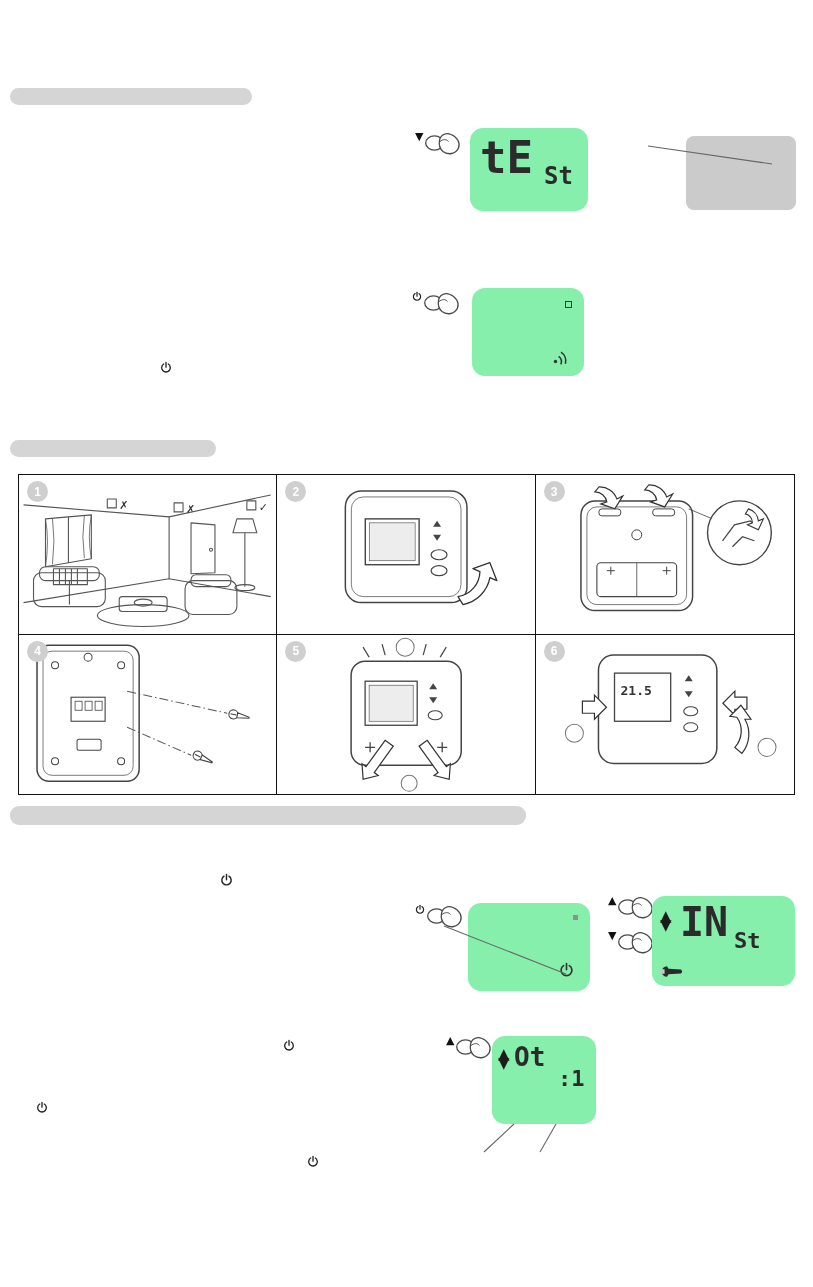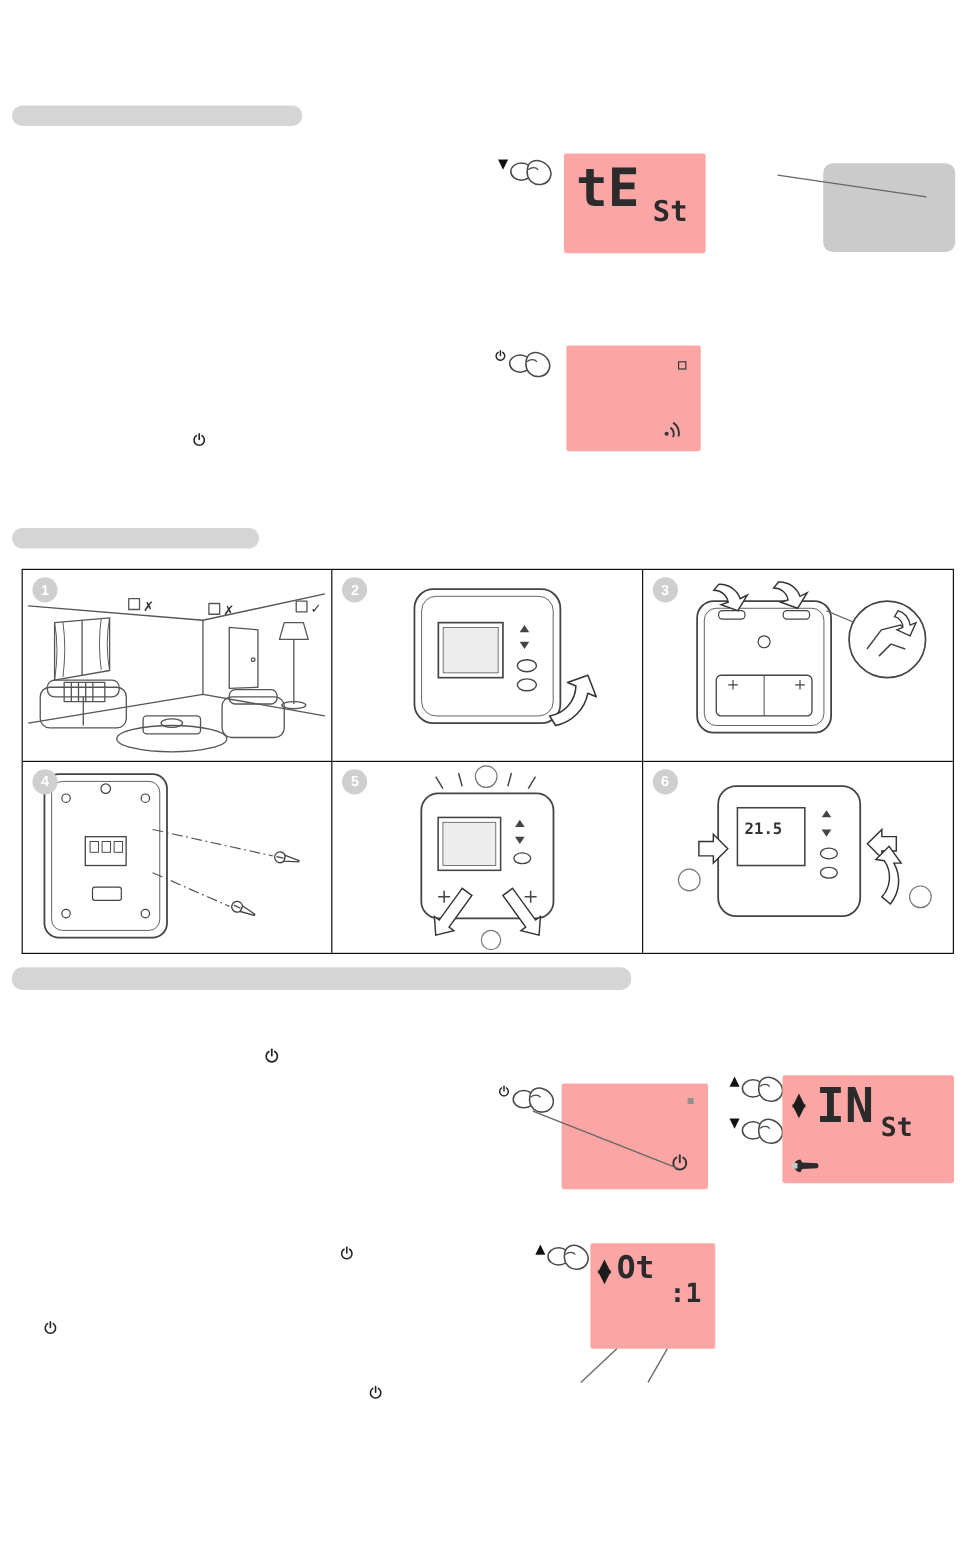--- a/index.html
+++ b/index.html
@@ -3,21 +3,21 @@
 <meta charset="utf-8">
 <title>Document</title>
 <style>
   *{margin:0;padding:0;box-sizing:border-box}
   html,body{background:#ffffff}
   body{font-family:"Liberation Sans",sans-serif}
   #page{position:relative;width:813px;height:1287px;background:#ffffff;overflow:hidden;margin:0 auto}
   .abs{position:absolute}
   .pill{position:absolute;background:#d5d5d5;border-radius:9px}
   .notebox{position:absolute;background:#cbcbcb;border-radius:8px}
-  .lcd{position:absolute;background:#fca5a5;border-radius:2px}
+  .lcd{position:absolute;background:#86efac;border-radius:13px}
   .seg{position:absolute;font-family:"DejaVu Sans Mono",monospace;font-weight:bold;color:#2b2b2b;line-height:1}
   .updown{position:absolute;display:flex;flex-direction:column;font-size:15px;line-height:.62;color:#1c1c1c;font-weight:bold;font-family:"DejaVu Sans",sans-serif}
   .handgrp{position:absolute;display:flex;align-items:flex-start;gap:1px}
   .tri{font-size:11px;color:#111;line-height:1;font-family:"DejaVu Sans",sans-serif;margin-top:1px}
   .grid{position:absolute;left:18px;top:474px;width:777px;height:321px;display:grid;grid-template-columns:1fr 1fr 1fr;grid-template-rows:1fr 1fr;border:1.6px solid #111;background:#fff}
   .cell{position:relative;border-right:1.6px solid #111;border-bottom:1.6px solid #111;overflow:hidden}
   .cell:nth-child(3n){border-right:none}
   .cell:nth-child(n+4){border-bottom:none}
   .cell svg.art{position:absolute;left:0;top:0;width:100%;height:100%}
   .badge{position:absolute;left:8px;top:6px;width:21px;height:21px;border-radius:50%;background:#cfcfcf;color:#ffffff;font-size:12px;font-weight:bold;display:flex;align-items:center;justify-content:center;z-index:2}

